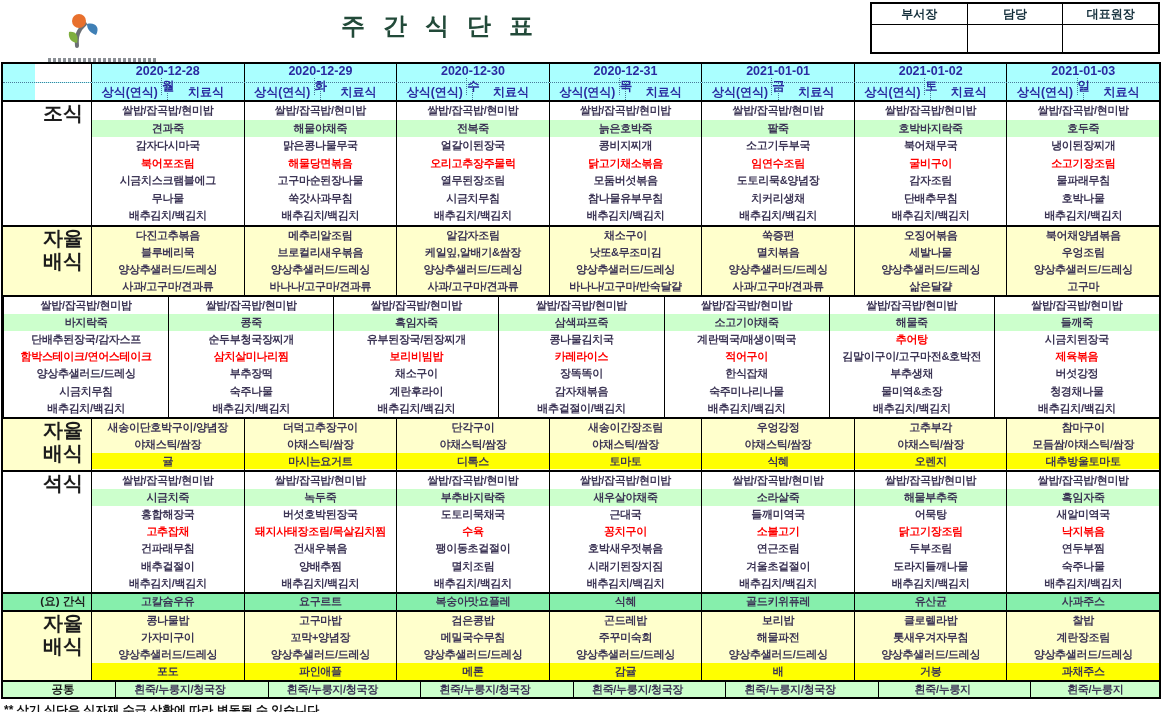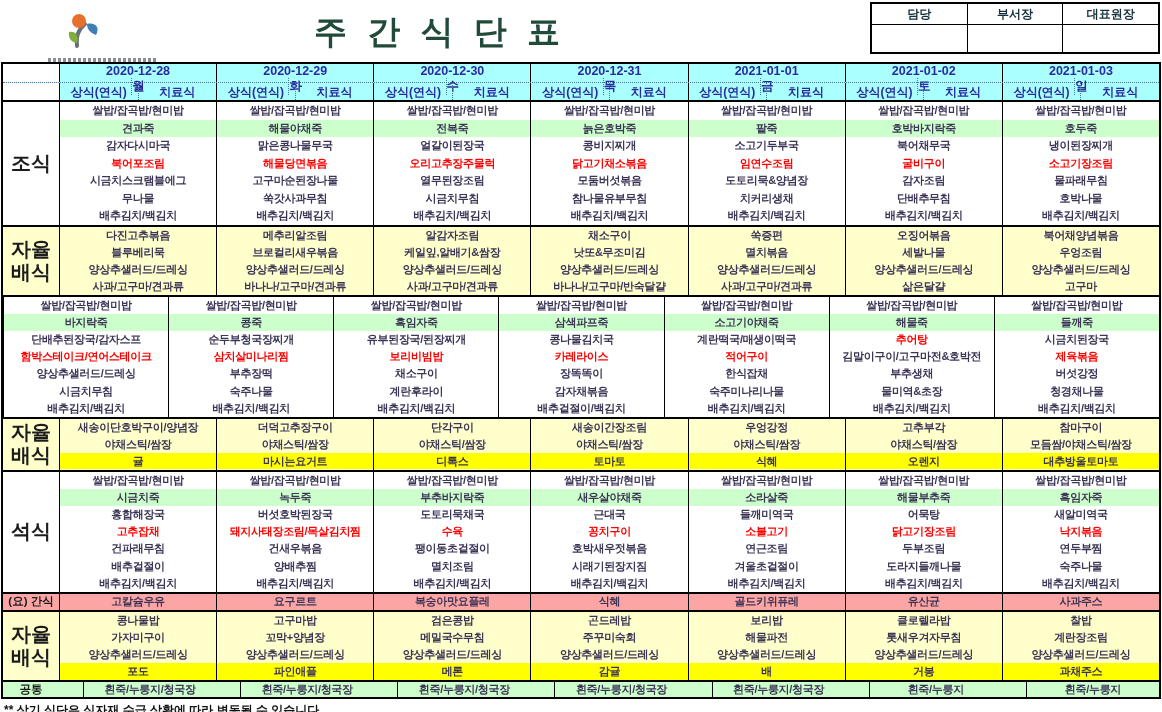--- a/index.html
+++ b/index.html
@@ -16,54 +16,54 @@
   .tagline { width: 150px; height: 7px; margin-bottom: 2px;
     border-bottom: 1px solid #9ab4c4;
     background: repeating-linear-gradient(90deg,#8a8f95 0 3px,transparent 3px 5px);
     background-size: 100% 4px; background-position: 40px 1px; background-repeat: no-repeat; }
   .brand-name { font-size: 19px; font-weight: bold; color: #17333f; letter-spacing: 0.5px;
     display: flex; align-items: center; }
   .brand-badge { display: inline-block; background: #e2592a; color: #fff; font-size: 8px;
     font-weight: bold; border-radius: 3px; padding: 2px 2px; margin: 16px 1px; line-height: 1; }
   .title { position: absolute; left: 240px; top: 10px; width: 400px; text-align: center;
     font-family: "Liberation Serif", "DejaVu Serif", serif;
-    font-size: 33px; font-weight: bold; color: #224a39; letter-spacing: 6px; }
+    font-size: 24px; font-weight: bold; color: #224a39; letter-spacing: 6px; }
   .approval { position: absolute; right: 2px; top: 2px; width: 290px; height: 52px;
     display: flex; border: 2px solid #000; background: #fff; }
   .appr-col { flex: 1; display: flex; flex-direction: column; border-left: 1px solid #000; }
   .appr-col:first-child { border-left: none; }
   .appr-h { height: 21px; line-height: 21px; text-align: center; font-size: 12px;
     font-weight: bold; color: #15303c; border-bottom: 1px solid #000; }
   .appr-s { flex: 1; }
 
   
   #menu-table { position: absolute; left: 1px; top: 62px; width: 1160px; border: 2px solid #000; background: #fff; }
   .trow { display: flex; width: 100%; }
   .label-cell { width: 56px; flex: 0 0 56px; display: flex; flex-direction: column;
-    align-items: center; justify-content: center; }
+    align-items: center; justify-content: flex-start; margin-left: 32px; }
   .day-cell { flex: 1 1 0; min-width: 0; border-left: 1.5px solid #000;
     display: flex; flex-direction: column; }
   .hdr { background: #aaffff; height: 19px; }
   .hdr .label-cell { background: #fff; }
   .hdr1 { border-bottom: 1px dotted #4a7a9a; }
   .hdr2 { border-bottom: 2px solid #000; }
   .date-cell { flex-direction: column; align-items: center; }
   .date-cell .d { flex: 3.1; text-align: center; font-size: 12.5px; font-weight: bold; color: #2a2aa0; }
   .date-cell .w { flex: 1; text-align: center; font-size: 12.5px; font-weight: bold; color: #2a2aa0;
     border-left: 1px dotted #47779a; line-height: 17px; }
   .sub-cell { flex-direction: row; align-items: stretch; }
   .sub-cell span { flex: 1; text-align: center; font-size: 12px; font-weight: bold;
     color: #2a2aa0; line-height: 18px; }
   .sub-cell span + span { border-left: 1px dotted #47779a; }
 
   .band { border-top: 2px solid #000; }
   .band.first { border-top: none; }
   .bg-white  { background: #ffffff; }
   .bg-yellow { background: #ffffcc; }
-  .bg-pink   { background: #fca5a5; }
+  .bg-pink   { background: #86efac; }
   .bg-green  { background: #ccffcc; }
 
   .label-lg div { font-size: 20px; font-weight: bold; color: #1c1c1c; line-height: 1.15; }
   .label-sm div { font-size: 11.5px; font-weight: bold; color: #1c1c1c; }
 
   .item { flex: 1 1 0; display: flex; align-items: center; justify-content: center;
     font-size: 11px; font-weight: bold; color: #3c3555; letter-spacing: -0.3px;
     white-space: nowrap; overflow: hidden; }
   .item.red { color: #ff0000; }
   .item.greenrow { background: #ccffcc; }
@@ -92,25 +92,25 @@
             <span class="brand-badge">요양</span>
             <span>병원</span>
         </div>
       </div>
     </div>
 
     <h1 class="title">주 간 식 단 표</h1>
 
     <div class="approval">
       <div class="appr-col">
+        <div class="appr-h">부서장</div>
+        <div class="appr-s"></div>
+      </div>
+      <div class="appr-col">
         <div class="appr-h">담당</div>
-        <div class="appr-s"></div>
-      </div>
-      <div class="appr-col">
-        <div class="appr-h">부서장</div>
         <div class="appr-s"></div>
       </div>
       <div class="appr-col">
         <div class="appr-h">대표원장</div>
         <div class="appr-s"></div>
       </div>
     </div>
   </div>
 
   <div id="menu-table">

